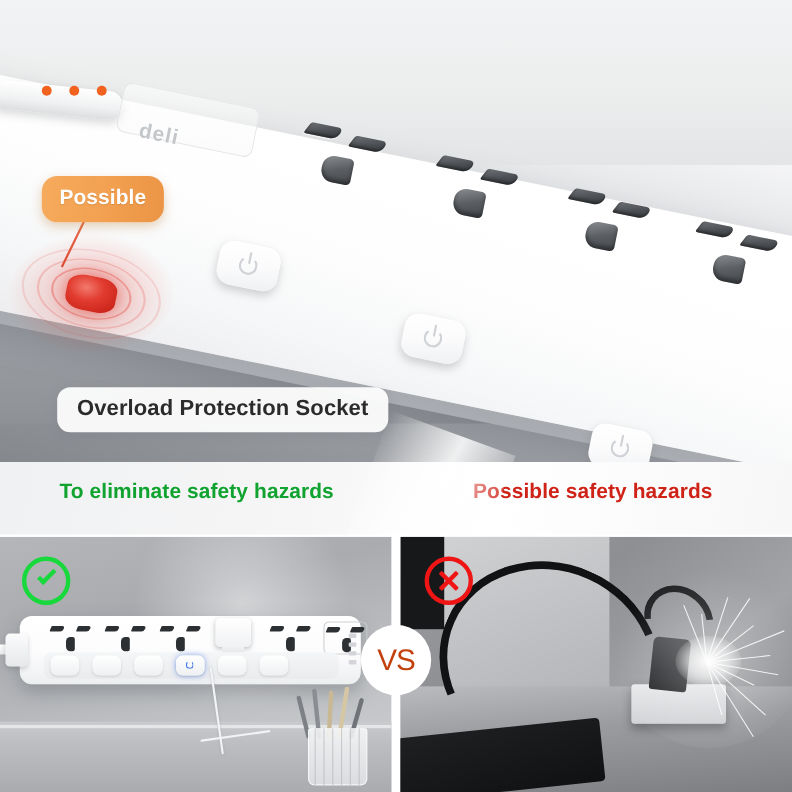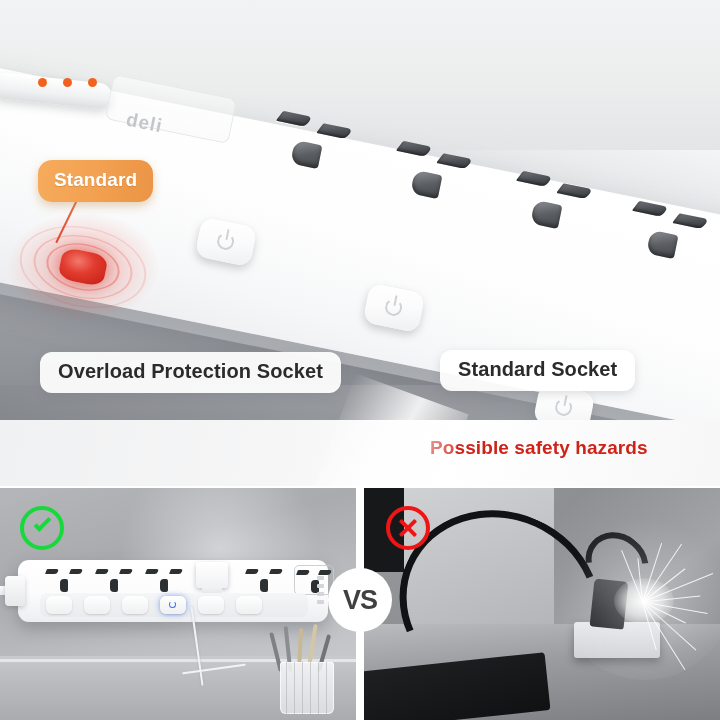--- a/index.html
+++ b/index.html
@@ -237,21 +237,21 @@
     border-radius: 12px;
     background: rgba(255,255,255,0.93);
     box-shadow: 0 3px 10px rgba(110,115,122,0.22);
     color: #2b2b2b;
     font-size: 20px;
     font-weight: 700;
     letter-spacing: 0.1px;
     white-space: nowrap;
     z-index: 6;
   }
-  .pill-left  { left: 40px;  top: 352px; }
+  .pill-left  { left: 52px;  top: 352px; }
   .pill-right { left: 440px; top: 350px; }
 
   
   .title {
     position: absolute;
     left: 38px; top: 14px;
     font-size: 42px;
     font-weight: 700;
     color: #3c6b4e;
     letter-spacing: -0.5px;
@@ -637,22 +637,22 @@
     width: 64px; height: 64px;
     border-radius: 50%;
     background: #ffffff;
     display: flex;
     align-items: center;
     justify-content: center;
     z-index: 9;
   }
   .vs-badge span {
     font-size: 27px;
-    font-weight: 700;
-    color: #404040;
+    font-weight: 400;
+    color: #c2410c;
     letter-spacing: -1px;
   }
 </style>
 </head>
 <body>
 
 <div id="page">
 
   <div class="hero">
     <div class="hero-wall"></div>
@@ -694,34 +694,34 @@
     <div class="overload-glow">
       <span class="overload-haze"></span>
       <span class="ripple r1"></span>
       <span class="ripple r2"></span>
       <span class="ripple r3"></span>
       <span class="overload-btn"></span>
     </div>
     <div class="pointer-line"></div>
 
     <div class="callout">
-      <div class="callout-line">Standard</div>
+      <div class="callout-line">Possible</div>
     </div>
 
     <div class="pill pill-left">Overload Protection Socket</div>
-    <div class="pill pill-right">Standard Socket</div>
 
     <div class="dots">
       <span class="dot"></span>
       <span class="dot"></span>
       <span class="dot"></span>
     </div>
   </div>
 
   <div class="caption-band">
+    <div class="caption caption-good">To eliminate safety hazards</div>
     <div class="caption caption-bad">Possible safety hazards</div>
   </div>
 
   <div class="compare">
 
     <div class="panel panel-good">
       <div class="scene-good">
         <span class="wall-sheen"></span>
         <span class="desk"></span>
         <span class="desk-edge"></span>

